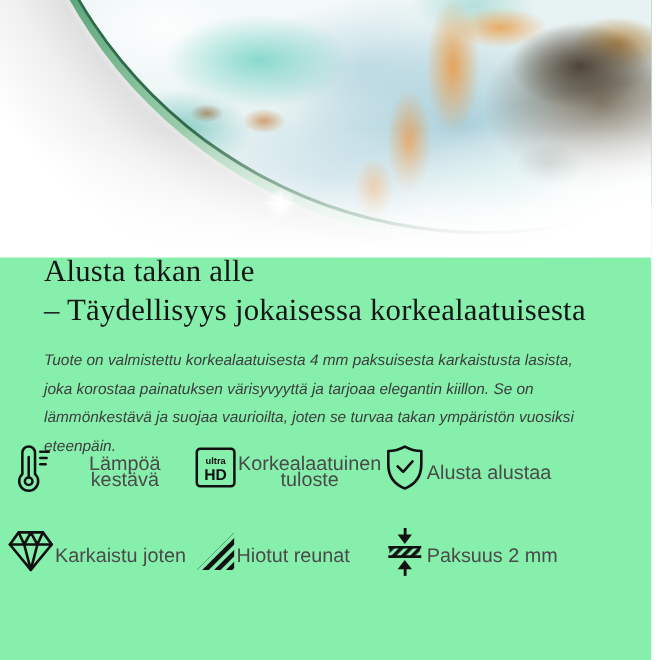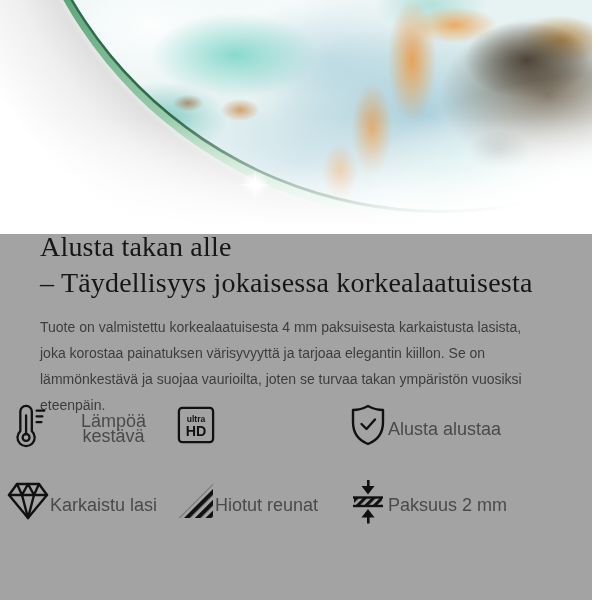--- a/index.html
+++ b/index.html
@@ -1,16 +1,16 @@
 <!DOCTYPE html>
 <html><head>
 <meta charset="utf-8">
 <style>
   html,body{margin:0;padding:0;background:#fff;}
-  .page{position:relative;width:592px;height:600px;background:#a3a3a3;overflow:hidden;
+  .page{position:relative;width:592px;height:600px;background:#86efac;overflow:hidden;
         font-family:"Liberation Sans",sans-serif;}
 
   
   .hero{position:absolute;left:0;top:0;width:600px;height:234px;overflow:hidden;background:#fff;}
   .disc-shadow{position:absolute;inset:0;
     background:radial-gradient(circle 560px at 441px -211px,
       rgba(0,0,0,0) 416px, rgba(108,112,107,0.22) 438px,
       rgba(108,112,107,0.11) 474px, rgba(108,112,107,0) 540px);}
   .disc-edge{position:absolute;inset:0;
     background:linear-gradient(155deg,#55a075 0%,#8cc4a0 30%,#b9ddc6 55%,#e2f1e6 85%);
@@ -84,21 +84,21 @@
     <div class="disc-face"></div>
     <div class="hero-fade"></div>
     <div class="sparkle"></div>
   </div>
 
   <h1 class="heading" style="margin:0;font-weight:normal;">
     <span>Alusta takan alle</span>
     <span>– Täydellisyys jokaisessa korkealaatuisesta</span>
   </h1>
 
-  <p class="description" style="margin:0;">Tuote on valmistettu korkealaatuisesta 4 mm paksuisesta karkaistusta lasista, joka korostaa painatuksen värisyvyyttä ja tarjoaa elegantin kiillon. Se on lämmönkestävä ja suojaa vaurioilta, joten se turvaa takan ympäristön vuosiksi eteenpäin.</p>
+  <p class="description" style="margin:0;font-style:italic;">Tuote on valmistettu korkealaatuisesta 4 mm paksuisesta karkaistusta lasista, joka korostaa painatuksen värisyvyyttä ja tarjoaa elegantin kiillon. Se on lämmönkestävä ja suojaa vaurioilta, joten se turvaa takan ympäristön vuosiksi eteenpäin.</p>
 
   <div class="features">
 
     <div class="feature">
       <div class="icon-box">
         <svg width="44" height="46" viewBox="0 0 44 48">
           <path class="ico" d="M14 10 A6 6 0 0 1 26 10 L26 30.3 A9 9 0 1 1 14 30.3 Z"></path>
           <line class="ico" x1="20" y1="14" x2="20" y2="33"></line>
           <circle class="ico" cx="20" cy="37" r="3.6"></circle>
           <line class="ico" x1="31" y1="9" x2="39" y2="9"></line>
@@ -110,20 +110,21 @@
     </div>
 
     <div class="feature">
       <div class="icon-box">
         <svg width="38" height="38" viewBox="0 0 40 40">
           <rect class="ico" x="2" y="2" width="36" height="36" rx="3.5" stroke-width="2.8"></rect>
           <text class="badge-text" x="20" y="17" font-size="9" text-anchor="middle">ultra</text>
           <text class="badge-text" x="20" y="32" font-size="15" text-anchor="middle">HD</text>
         </svg>
       </div>
+      <span class="feature-label">Korkealaatuinen tuloste</span>
     </div>
 
     <div class="feature">
       <div class="icon-box">
         <svg width="40" height="44" viewBox="0 0 40 44">
           <path class="ico" stroke-width="2.6" d="M20 3 C24.5 5.5 30 7 35 7 L35 19 C35 30 29 37.5 20 41 C11 37.5 5 30 5 19 L5 7 C10 7 15.5 5.5 20 3 Z"></path>
           <path class="ico" stroke-width="2.6" d="M13.5 21 L18.5 26 L27 16.5"></path>
         </svg>
       </div>
       <span class="feature-label">Alusta alustaa</span>
@@ -131,21 +132,21 @@
 
     <div class="feature">
       <div class="icon-box">
         <svg width="44" height="40" viewBox="0 0 44 40">
           <path class="ico" d="M3 14 L11 3 L33 3 L41 14 L22 37 Z"></path>
           <path class="ico" d="M3 14 L41 14"></path>
           <path class="ico" d="M11 3 L16 14 L22 3 L28 14 L33 3"></path>
           <path class="ico" d="M16 14 L22 37 L28 14"></path>
         </svg>
       </div>
-      <span class="feature-label">Karkaistu lasi</span>
+      <span class="feature-label">Karkaistu joten</span>
     </div>
 
     <div class="feature">
       <div class="icon-box">
         <svg width="38" height="38" viewBox="0 0 40 40">
           <defs>
             <pattern id="hatch1" width="8" height="8" patternUnits="userSpaceOnUse" patternTransform="rotate(45)">
               <rect width="4.4" height="8" fill="#111"></rect>
             </pattern>
             <clipPath id="tri1">

